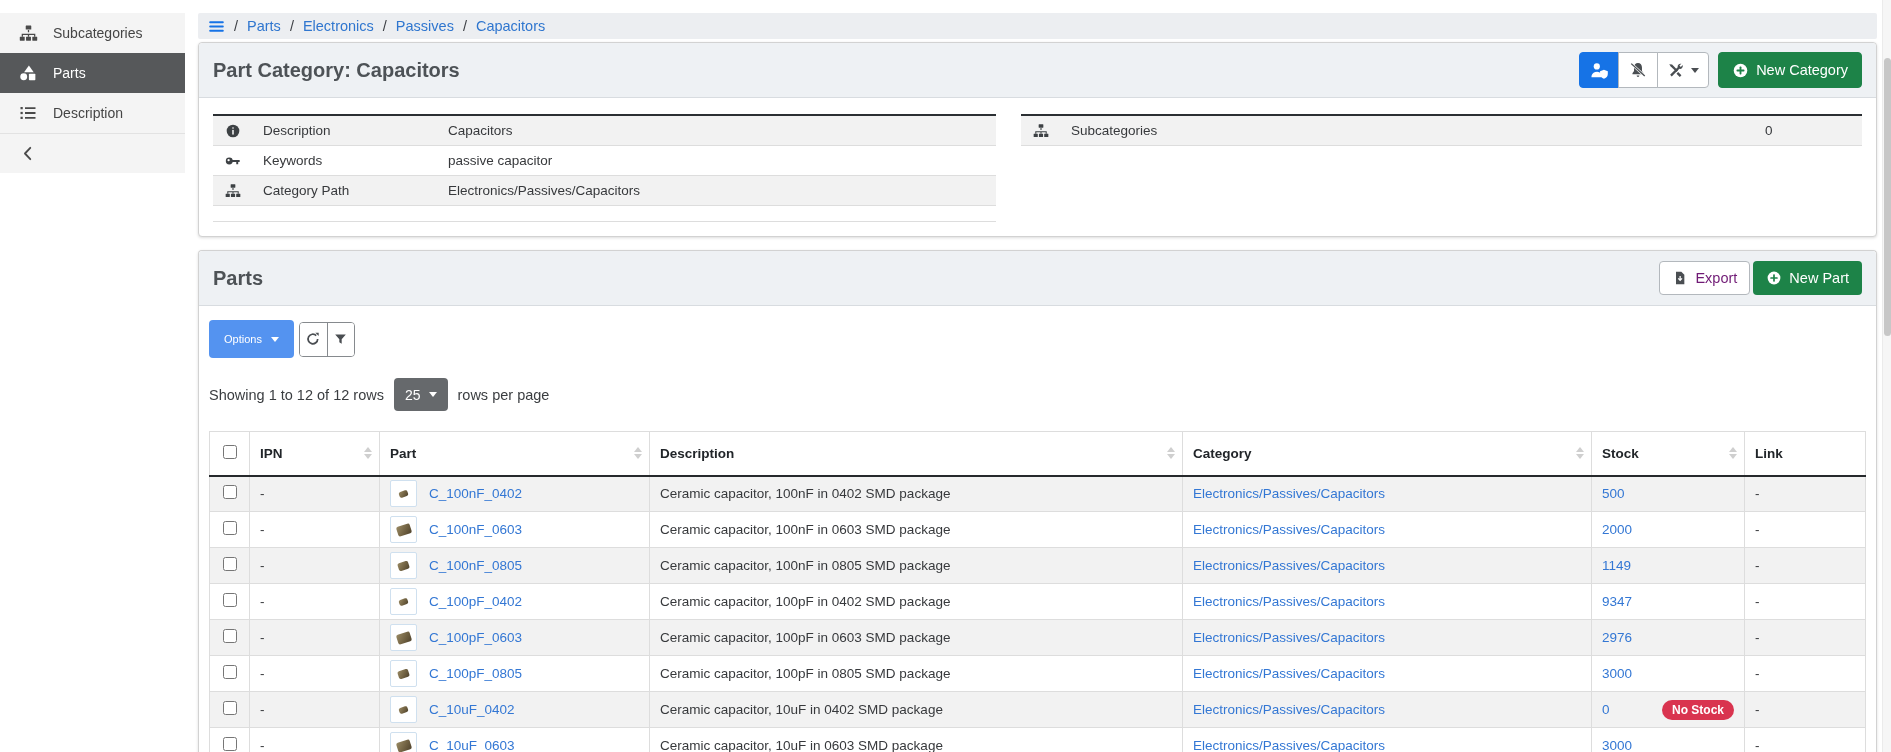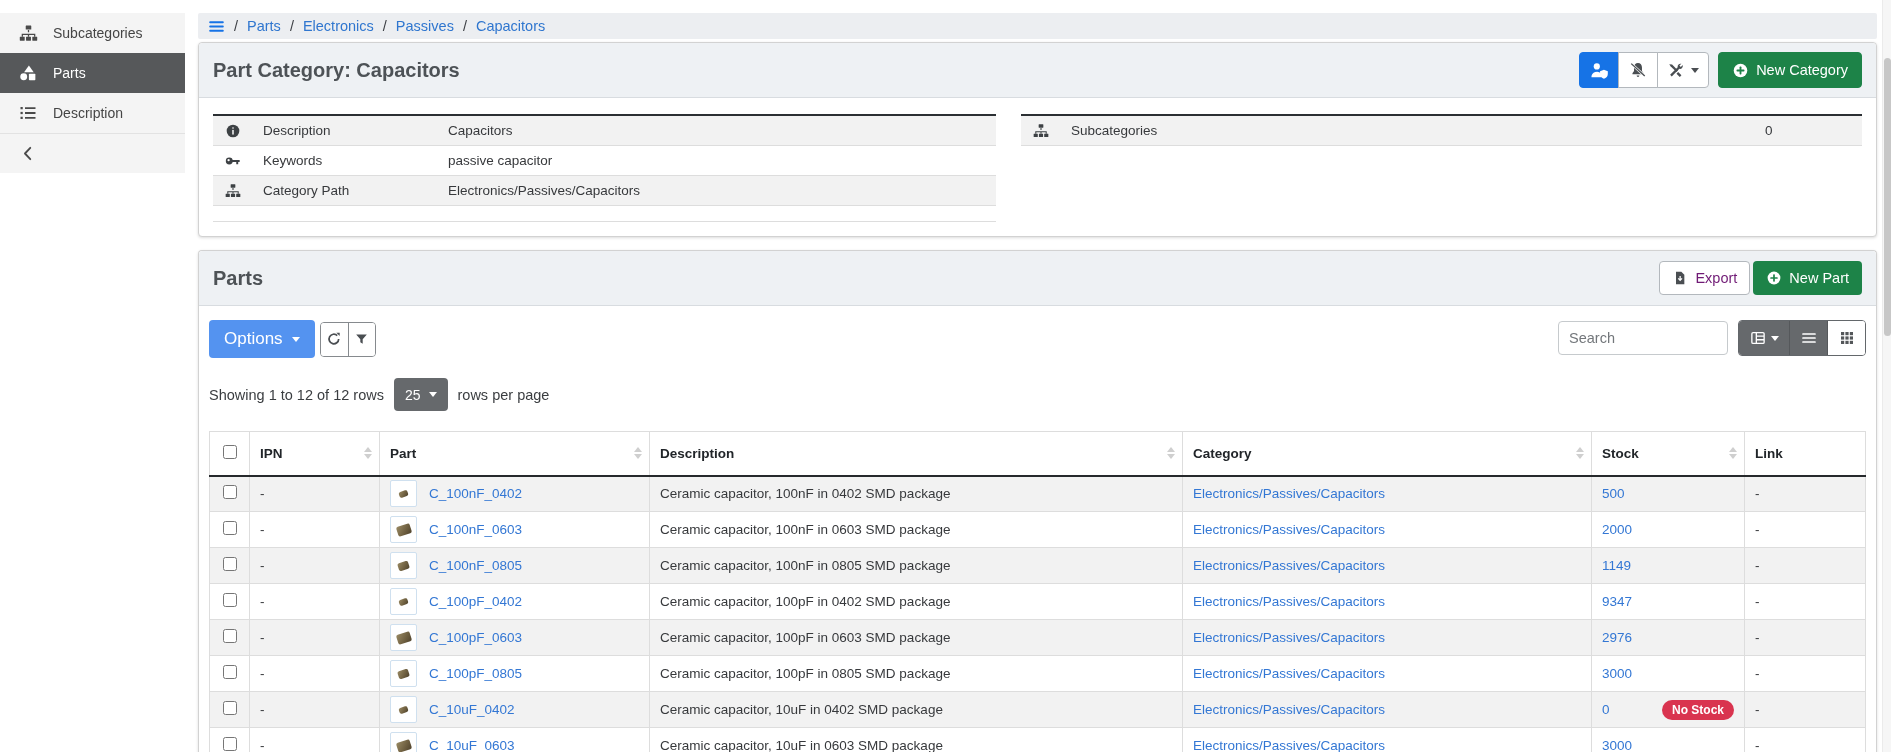--- a/index.html
+++ b/index.html
@@ -61,21 +61,21 @@
 
   
   .parts-card { margin-top:13px; border-radius:4px 4px 0 0; border-bottom:none; }
   .parts-header { padding:10px 14px; }
   .btn-export { border:1px solid #b3b8bd; color:#701a75; padding:0 12px; height:34px; }
   .btn-newpart { background:#1d8348; color:#fff; padding:0 12px; height:34px; margin-left:3px; }
 
   .parts-body { padding:14px 10px 0; }
   .toolbar { display:flex; justify-content:space-between; align-items:flex-start; }
   .toolbar-left { display:flex; align-items:center; gap:5px; }
-  .btn-options { background:#5493f0; color:#fff; height:38px; padding:0 14px; font-size:17px; gap:9px; }
+  .btn-options { background:#5493f0; color:#fff; height:38px; padding:0 14px; font-size:11px; gap:9px; }
   .mini-group { display:inline-flex; border:1px solid #868a8e; border-radius:4px; overflow:hidden; background:#fff; }
   .mini-btn { width:27px; height:33px; display:flex; align-items:center; justify-content:center;
     color:#4a4e52; cursor:pointer; background:#fff; }
   .mini-btn + .mini-btn { border-left:1px solid #868a8e; }
 
   .toolbar-right { display:flex; align-items:center; gap:10px; }
   .search-input { width:170px; height:34px; border:1px solid #c6cacd; border-radius:4px;
     padding:0 10px; font-size:14.5px; color:#444; outline:none; font-family:inherit; }
   .search-input::placeholder { color:#73777b; }
   .view-group { display:inline-flex; border-radius:4px; overflow:hidden; border:1px solid #63676b; }
@@ -374,41 +374,20 @@
           </button>
           <div class="mini-group">
             <div class="mini-btn">
               <svg width="16" height="16" viewBox="0 0 24 24">
                   <use href="#i-refresh"></use>
                 </svg>
             </div>
             <div class="mini-btn">
               <svg width="15" height="15" viewBox="0 0 24 24">
                   <use href="#i-filter"></use>
-                </svg>
-            </div>
-          </div>
-        </div>
-        <div class="toolbar-right">
-          <input class="search-input" type="text" placeholder="Search" style="">
-          <div class="view-group">
-            <div class="view-btn wide">
-              <svg width="16" height="16" viewBox="0 0 24 24">
-                  <use href="#i-table-list"></use>
-                </svg>
-              <span class="caret"></span>
-            </div>
-            <div class="view-btn">
-              <svg width="16" height="16" viewBox="0 0 24 24">
-                  <use href="#i-bars"></use>
-                </svg>
-            </div>
-            <div class="view-btn light">
-              <svg width="16" height="16" viewBox="0 0 24 24">
-                  <use href="#i-grid"></use>
                 </svg>
             </div>
           </div>
         </div>
       </div>
 
       <div class="pagerow">
         <span>Showing 1 to 12 of 12 rows</span>
         <button class="pagesize-btn">
           <span>25</span>

